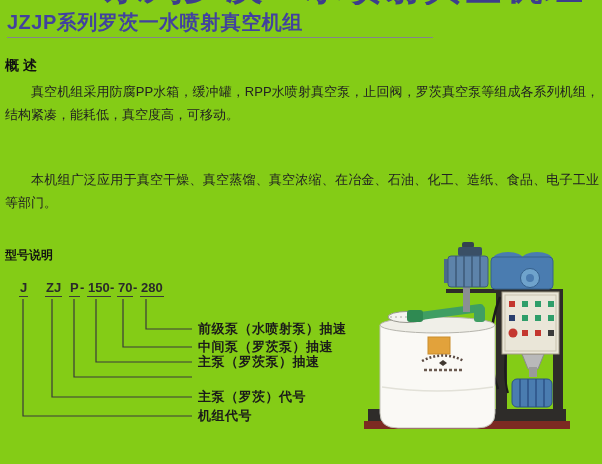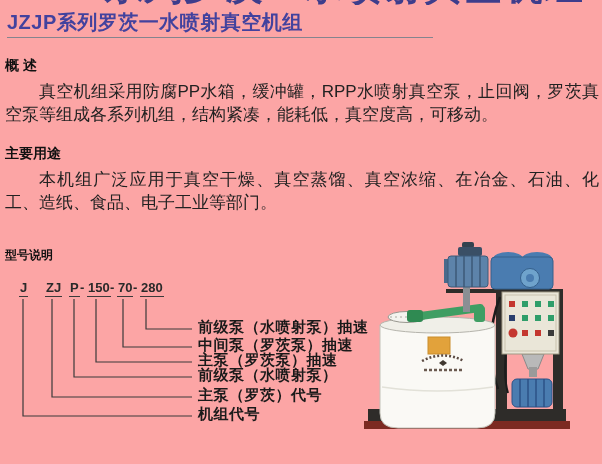--- a/index.html
+++ b/index.html
@@ -1,61 +1,60 @@
 <!DOCTYPE html>
 <html><head>
 <meta charset="utf-8">
 <style>
   html,body{margin:0;padding:0;background:#ffffff;}
   .page{
-    position:relative;width:602px;height:464px;background:#fca5a5;overflow:hidden;
+    position:relative;width:602px;height:464px;background:#84cc16;overflow:hidden;
     font-family:"Liberation Sans","DejaVu Sans",sans-serif;color:#1d1d1d;
   }
   
   .remnant{position:absolute;top:0;left:6px;width:596px;height:5px;overflow:hidden;}
   .remnant span{display:block;margin-top:-33px;font-size:38px;line-height:38px;font-weight:bold;
     color:#3d3d8c;letter-spacing:2px;white-space:nowrap;}
   
   .title{position:absolute;left:7px;top:9px;font-size:20px;font-weight:bold;color:#42429e;
     letter-spacing:0.5px;white-space:nowrap;}
   .title-rule{position:absolute;left:7px;top:37px;width:426px;height:1px;background:#84848e;}
   
   .sec-head{position:absolute;left:5px;font-size:14px;font-weight:bold;color:#111;}
-  .sec-body{position:absolute;left:5px;width:594px;font-size:17px;line-height:22.5px;
+  .sec-body{position:absolute;left:5px;width:594px;font-size:13px;line-height:22.5px;
     color:#222;text-indent:2em;text-align:justify;}
   .h-overview{top:57px;}
   .b-overview{top:81px;}
   .h-usage{top:145px;}
   .b-usage{top:169px;}
   .h-model{top:247px;font-size:12px;}
   
   .code-row{position:absolute;top:280px;left:0;height:18px;font-size:13px;font-weight:bold;color:#2a2a2a;}
   .code-row span{position:absolute;top:0;}
   .seg{border-bottom:1.5px solid #3a3a3a;padding:0 1px 1px 1px;}
   .diagram-svg{position:absolute;left:0;top:0;width:602px;height:464px;}
-  .code-label{position:absolute;left:198px;font-size:15px;font-weight:bold;color:#1a1a1a;
-    line-height:14px;white-space:nowrap;letter-spacing:0.5px;font-family:Liberation Mono, monospace;}
+  .code-label{position:absolute;left:198px;font-size:13px;font-weight:bold;color:#1a1a1a;
+    line-height:14px;white-space:nowrap;letter-spacing:0.5px;}
   .photo{position:absolute;left:350px;top:237px;width:235px;height:200px;}
 </style>
 </head>
 <body>
 
 <div class="page">
 
   <div class="remnant">
     <span>JZJP系列罗茨一水喷射真空机组</span>
   </div>
 
   <div class="title">JZJP系列罗茨一水喷射真空机组</div>
   <div class="title-rule"></div>
 
   <div class="sec-head h-overview">概 述</div>
   <div class="sec-body b-overview">真空机组采用防腐PP水箱，缓冲罐，RPP水喷射真空泵，止回阀，罗茨真空泵等组成各系列机组，结构紧凑，能耗低，真空度高，可移动。</div>
 
-  <div class="sec-head h-usage">主要用途</div>
   <div class="sec-body b-usage">本机组广泛应用于真空干燥、真空蒸馏、真空浓缩、在冶金、石油、化工、造纸、食品、电子工业等部门。</div>
 
   <div class="sec-head h-model">型号说明</div>
 
   <div class="code-row">
     <span class="seg" style="left:19px">J</span>
     <span class="seg" style="left:45px">ZJ</span>
     <span class="seg" style="left:69px">P</span>
     <span style="left:80px">-</span>
     <span class="seg" style="left:87px">150</span>
@@ -70,21 +69,20 @@
     <polyline points="52,299 52,397 192,397"></polyline>
     <polyline points="74,299 74,377 192,377"></polyline>
     <polyline points="96,299 96,362 192,362"></polyline>
     <polyline points="123,299 123,347 192,347"></polyline>
     <polyline points="146,299 146,329 192,329"></polyline>
   </svg>
 
   <div class="code-label" style="top:322px">前级泵（水喷射泵）抽速</div>
   <div class="code-label" style="top:355px">主泵（罗茨泵）抽速</div>
   <div class="code-label" style="top:340px">中间泵（罗茨泵）抽速</div>
-  <div class="code-label" style="top:370px">前级泵（水喷射泵）</div>
   <div class="code-label" style="top:390px">主泵（罗茨）代号</div>
   <div class="code-label" style="top:409px">机组代号</div>
 
   <svg class="photo" viewBox="0 0 235 200">
 
     <rect x="146" y="50" width="11" height="136" fill="#2e2c29"></rect>
     <rect x="203" y="52" width="10" height="134" fill="#2e2c29"></rect>
     <rect x="96" y="52" width="116" height="4" fill="#2e2c29"></rect>
 
     <path d="M150,60 C139,88 137,122 148,152" stroke="#1c1c1c" stroke-width="2.5" fill="none"></path>

